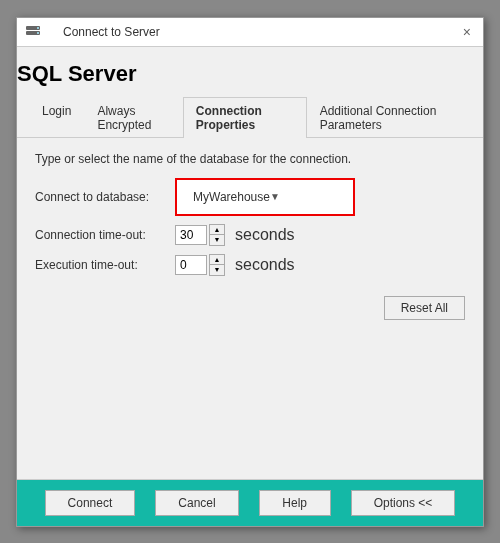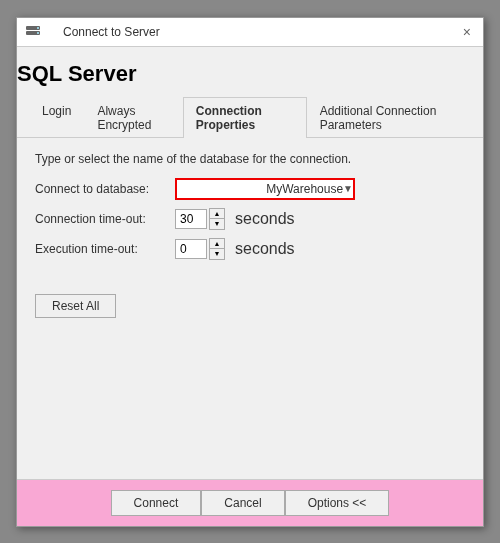--- a/index.html
+++ b/index.html
@@ -102,24 +102,24 @@
       flex: 1;
       display: flex;
       align-items: center;
       gap: 6px;
     }
     .dropdown-box {
       border: 2px solid #e00;
       background: #fff;
       display: flex;
       align-items: center;
-      justify-content: flex-end;
-      padding: 2px 0;
+      justify-content: flex-start;
+      padding: 2px 16px;
       min-width: 180px;
-      height: 22px;
+      height: 38px;
       cursor: pointer;
     }
     .dropdown-box-text {
       font-size: 12px;
       color: #333;
     }
     .dropdown-arrow {
       font-size: 10px;
       color: #555;
     }
@@ -159,39 +159,40 @@
     .spinner-btn:not(:last-child) {
       border-bottom: 1px solid #aaa;
     }
     .seconds-label {
       font-size: 16px;
       color: #333;
       margin-left: 4px;
     }
     .reset-row {
       display: flex;
-      margin-top: 34px;
+      justify-content: flex-end;
+      margin-top: 20px;
     }
     .reset-btn {
       background: #f0f0f0;
       border: 1px solid #aaa;
       padding: 4px 16px;
       font-size: 12px;
       cursor: pointer;
       color: #333;
     }
     .spacer { flex: 1; }
     .footer {
       display: flex;
       align-items: center;
       justify-content: center;
       padding: 10px 16px;
       border-top: 1px solid #ccc;
-      gap: 0;
-      background: #f9a8d4;
+      gap: 20px;
+      background: #14b8a6;
     }
     .footer-btn {
       background: #f0f0f0;
       border: 1px solid #aaa;
       padding: 5px 22px;
       font-size: 12px;
       cursor: pointer;
       color: #333;
       min-width: 72px;
       text-align: center;
@@ -272,15 +273,16 @@
     <div class="reset-row">
       <button class="reset-btn">Reset All</button>
     </div>
   </div>
 
   <div class="spacer"></div>
 
   <div class="footer">
     <button class="footer-btn primary">Connect</button>
     <button class="footer-btn">Cancel</button>
+    <button class="footer-btn">Help</button>
     <button class="footer-btn">Options &lt;&lt;</button>
   </div>
 </div>
 
 </body></html>

